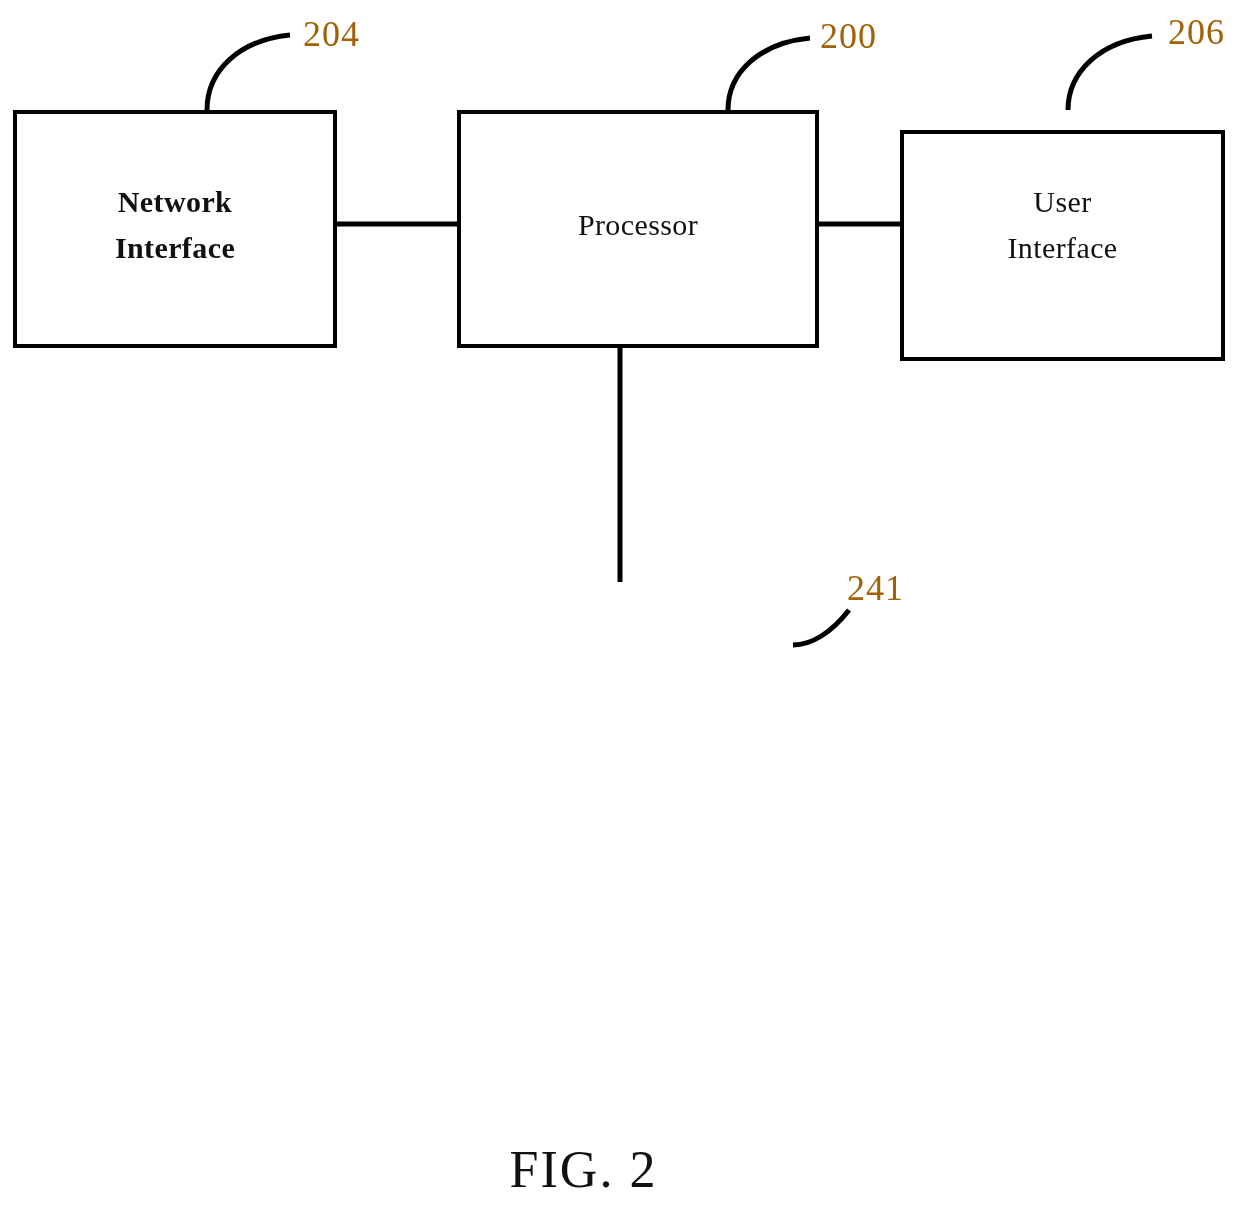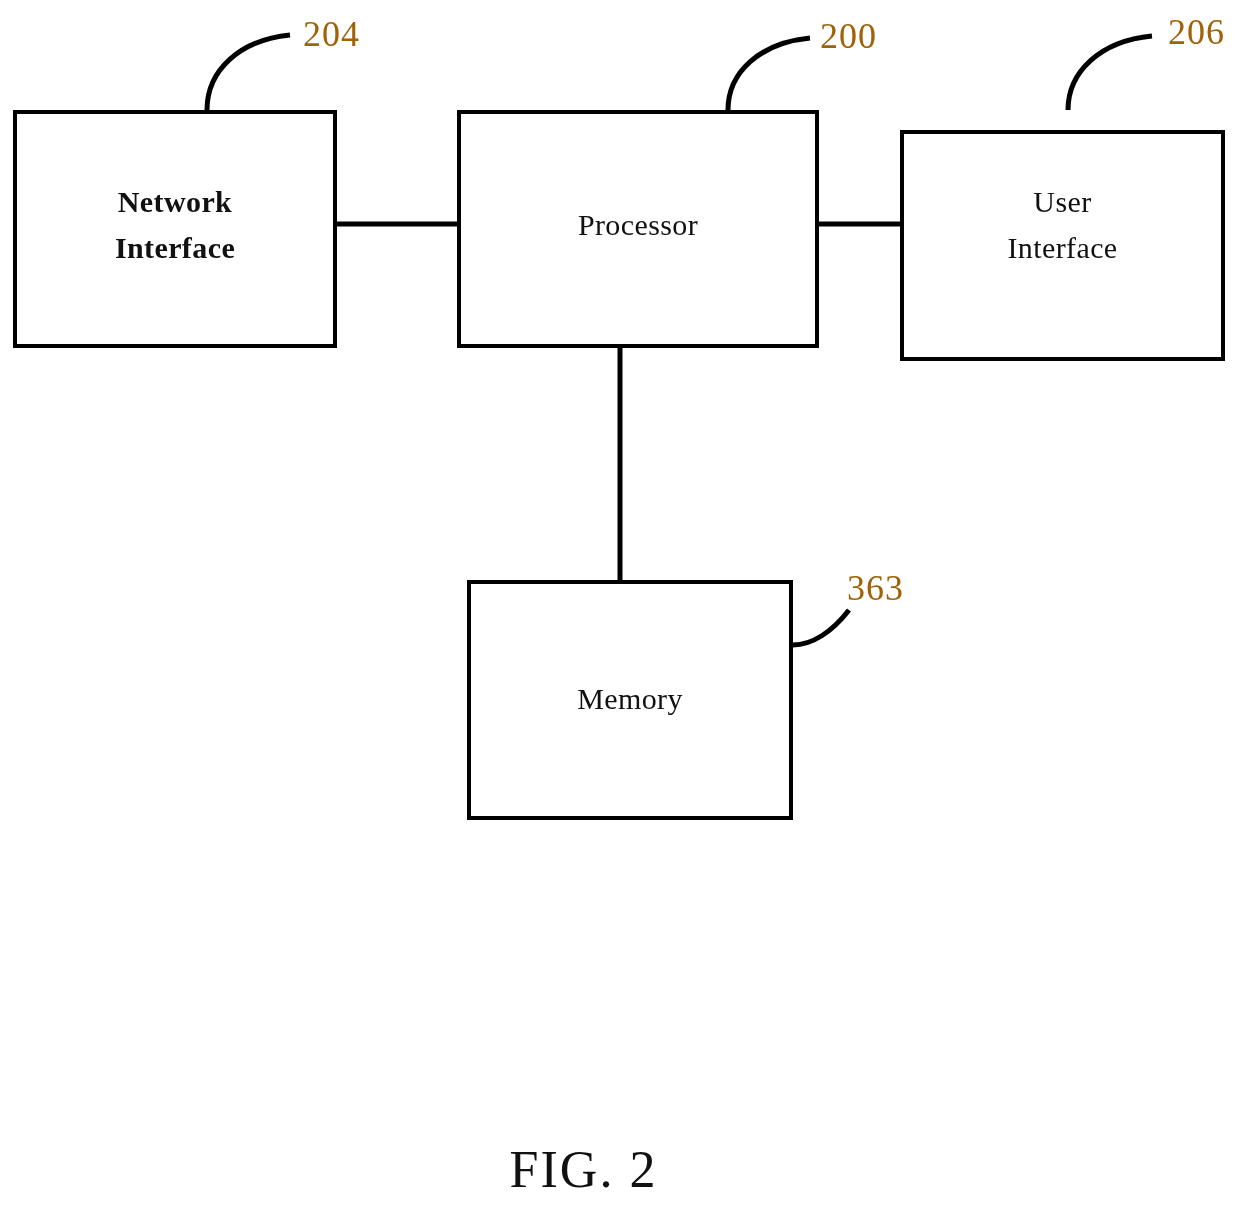--- a/index.html
+++ b/index.html
@@ -120,27 +120,24 @@
 
   <div class="block-box" id="block-processor">
     <span class="block-label">Processor</span>
   </div>
 
   <div class="block-box" id="block-user-interface">
     <span class="block-label">User
 Interface</span>
   </div>
 
-  <div class="block-box" id="block-memory">
-    <span class="block-label">Memory</span>
-  </div>
 
   <div class="ref-label" id="ref-204">204</div>
 
   <div class="ref-label" id="ref-200">200</div>
 
   <div class="ref-label" id="ref-206">206</div>
 
-  <div class="ref-label" id="ref-202">363</div>
+  <div class="ref-label" id="ref-202">241</div>
 
   <div id="figure-caption">FIG. 2</div>
 
 </div>
 
 </body></html>

